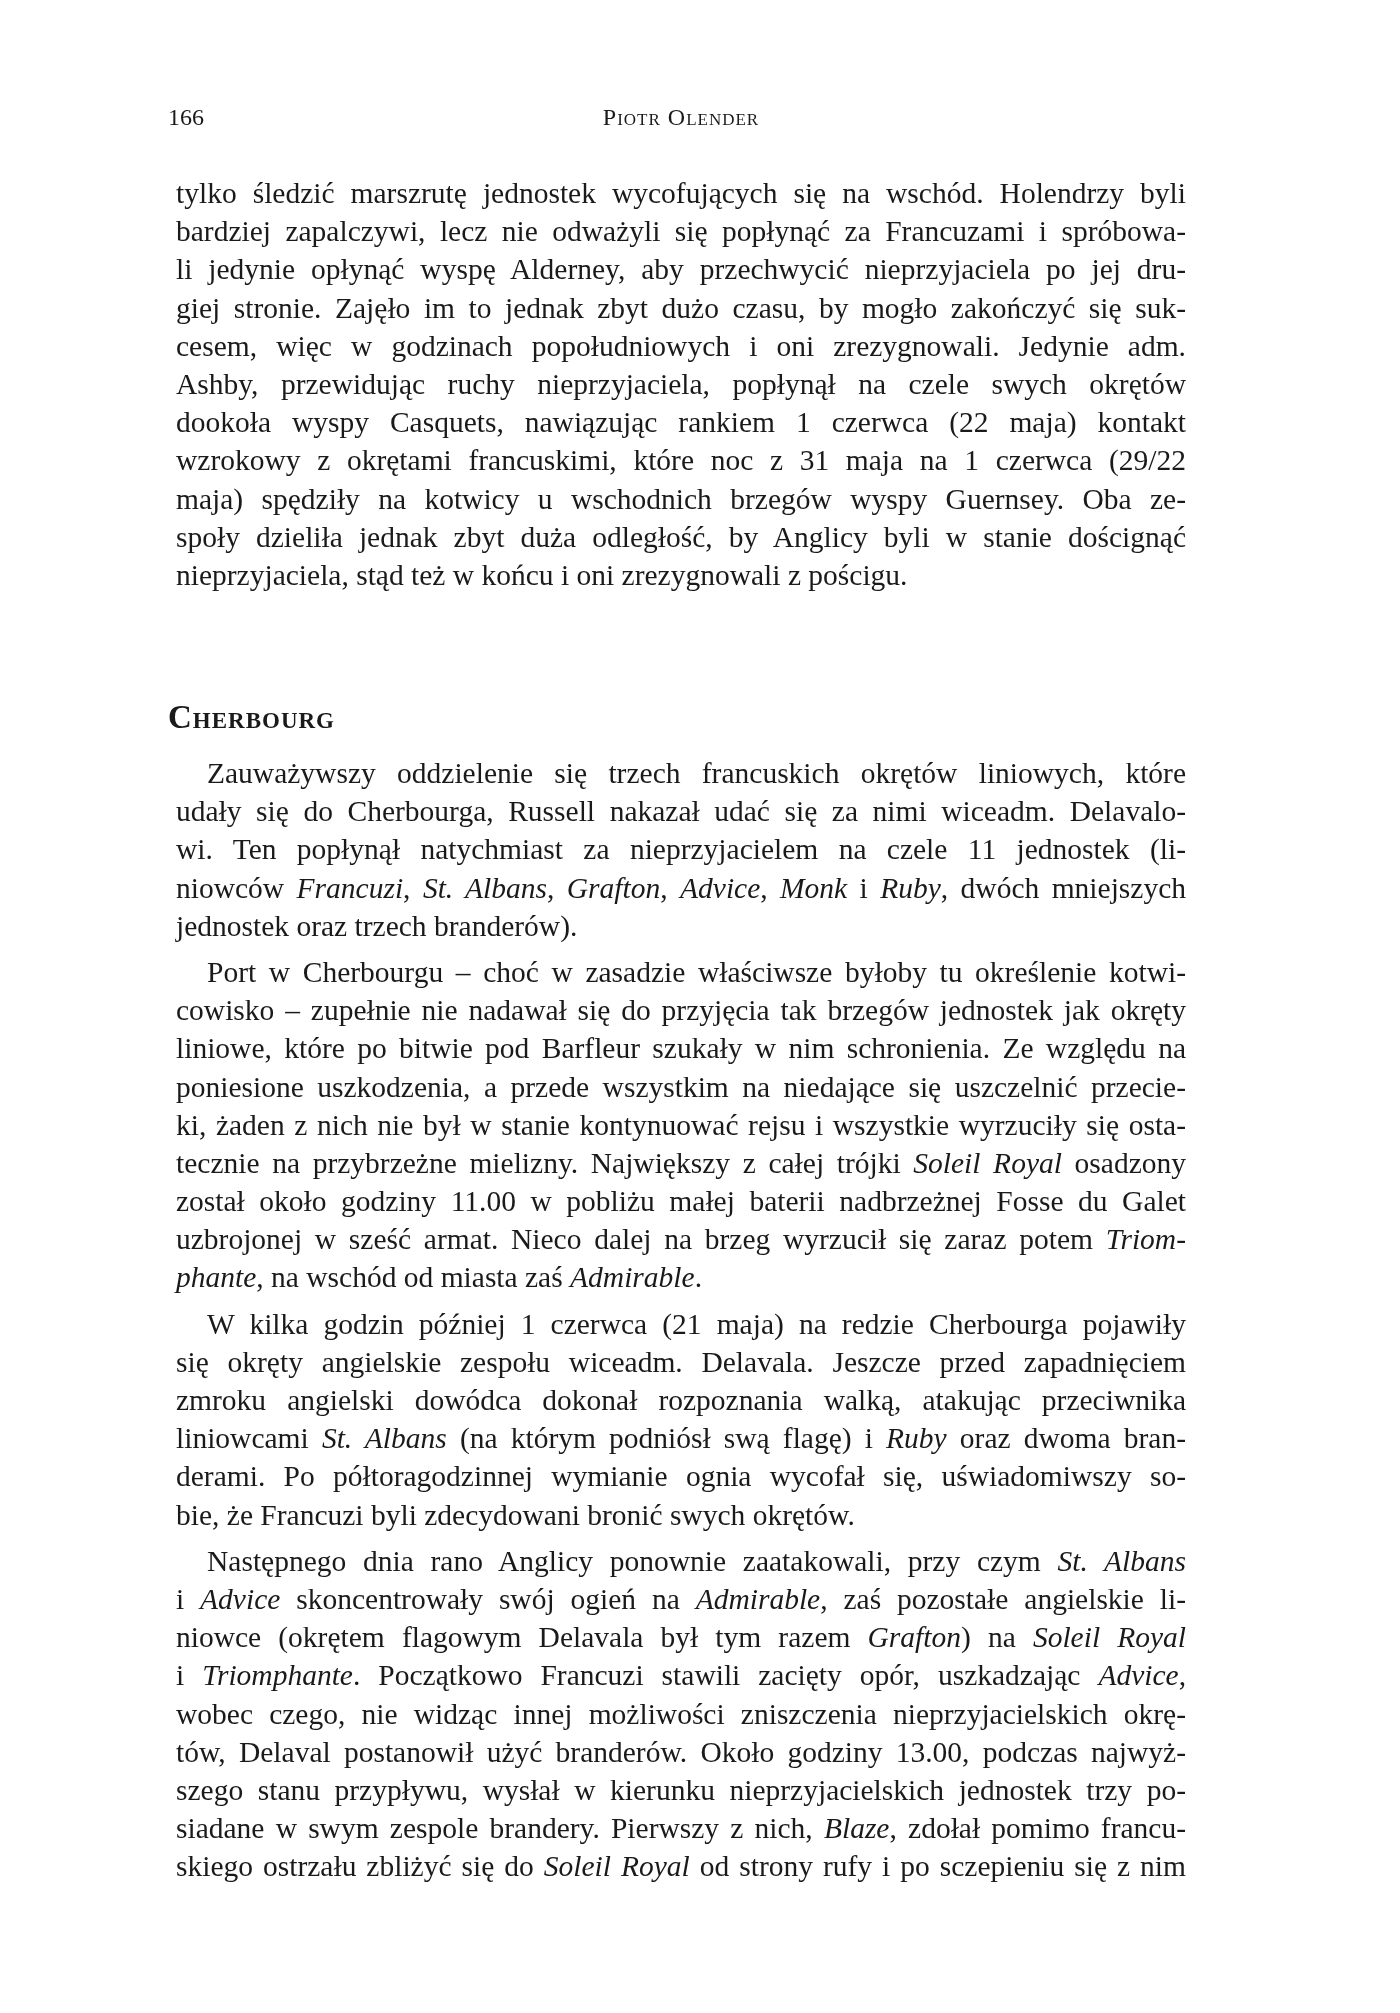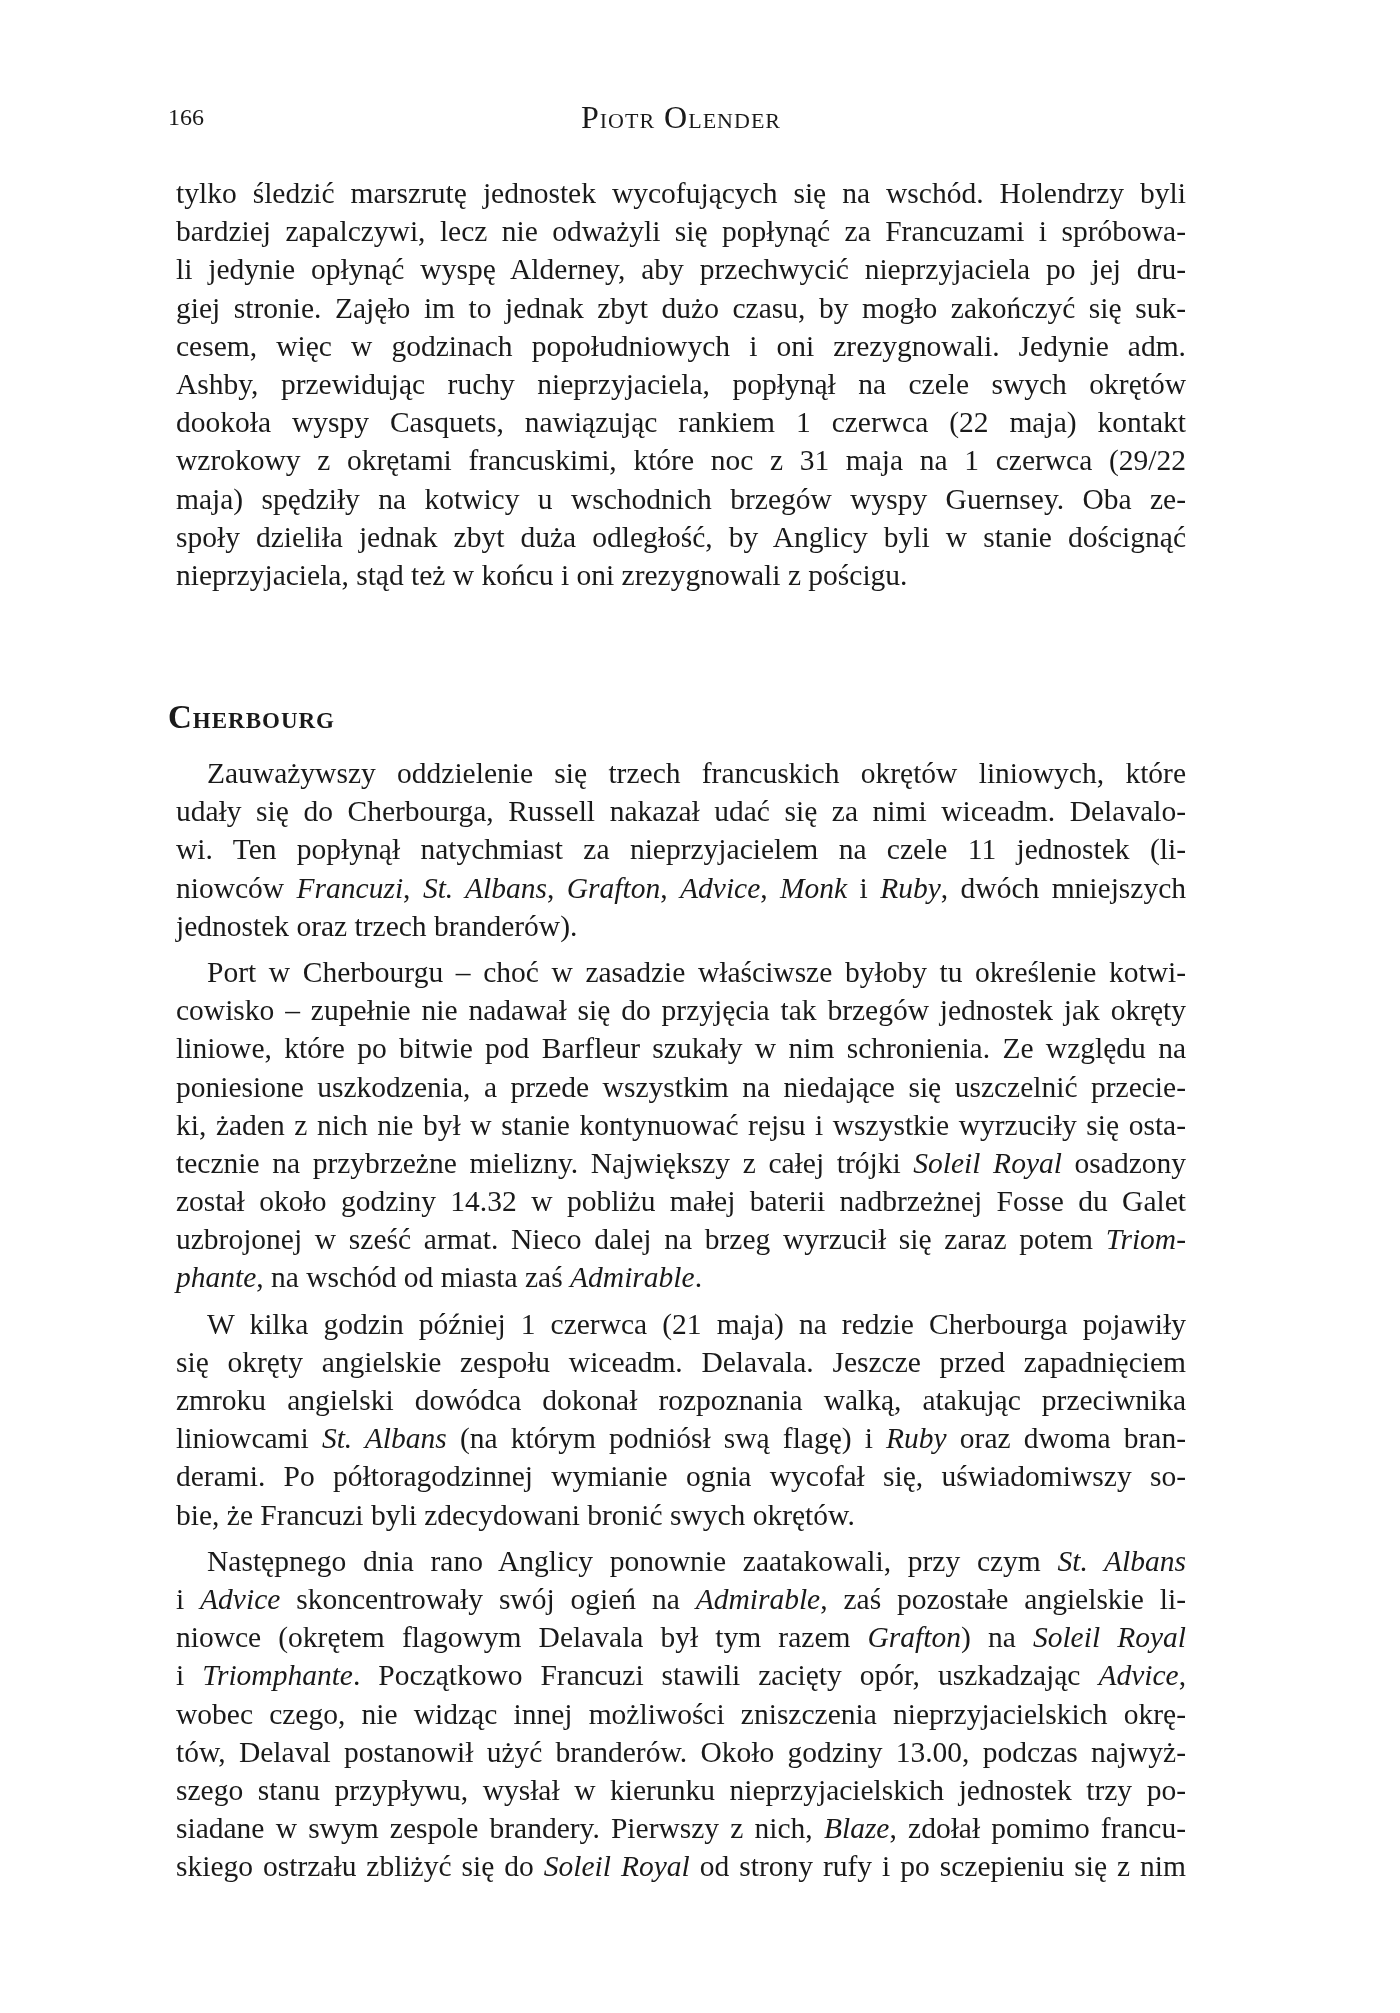--- a/index.html
+++ b/index.html
@@ -35,21 +35,21 @@
       left: 0;
       top: 0;
     }
     .running-title {
       position: absolute;
       left: 0;
       right: 0;
       text-align: center;
       font-variant: small-caps;
       letter-spacing: 1px;
-      font-size: 32px;
+      font-size: 24px;
     }
     .body-text {
       position: absolute;
       left: 0;
       width: 1026px;
       font-size: 29.5px;
       line-height: 38.2px;
       text-align: justify;
       hyphens: manual;
     }
@@ -123,21 +123,21 @@
         <span class="line">niowców <i>Francuzi</i>, <i>St. Albans</i>, <i>Grafton</i>, <i>Advice</i>, <i>Monk</i> i <i>Ruby</i>, dwóch mniejszych</span>
         <span class="line last">jednostek oraz trzech branderów).</span>
       </p>
       <p>
         <span class="line indented">Port w Cherbourgu – choć w zasadzie właściwsze byłoby tu określenie kotwi-</span>
         <span class="line">cowisko – zupełnie nie nadawał się do przyjęcia tak brzegów jednostek jak okręty</span>
         <span class="line">liniowe, które po bitwie pod Barfleur szukały w nim schronienia. Ze względu na</span>
         <span class="line">poniesione uszkodzenia, a przede wszystkim na niedające się uszczelnić przecie-</span>
         <span class="line">ki, żaden z nich nie był w stanie kontynuować rejsu i wszystkie wyrzuciły się osta-</span>
         <span class="line">tecznie na przybrzeżne mielizny. Największy z całej trójki <i>Soleil Royal</i> osadzony</span>
-        <span class="line">został około godziny 14.32 w pobliżu małej baterii nadbrzeżnej Fosse du Galet</span>
+        <span class="line">został około godziny 11.00 w pobliżu małej baterii nadbrzeżnej Fosse du Galet</span>
         <span class="line">uzbrojonej w sześć armat. Nieco dalej na brzeg wyrzucił się zaraz potem <i>Triom-</i></span>
         <span class="line last"><i>phante</i>, na wschód od miasta zaś <i>Admirable</i>.</span>
       </p>
       <p>
         <span class="line indented">W kilka godzin później 1 czerwca (21 maja) na redzie Cherbourga pojawiły</span>
         <span class="line">się okręty angielskie zespołu wiceadm. Delavala. Jeszcze przed zapadnięciem</span>
         <span class="line">zmroku angielski dowódca dokonał rozpoznania walką, atakując przeciwnika</span>
         <span class="line">liniowcami <i>St. Albans</i> (na którym podniósł swą flagę) i <i>Ruby</i> oraz dwoma bran-</span>
         <span class="line">derami. Po półtoragodzinnej wymianie ognia wycofał się, uświadomiwszy so-</span>
         <span class="line last">bie, że Francuzi byli zdecydowani bronić swych okrętów.</span>

